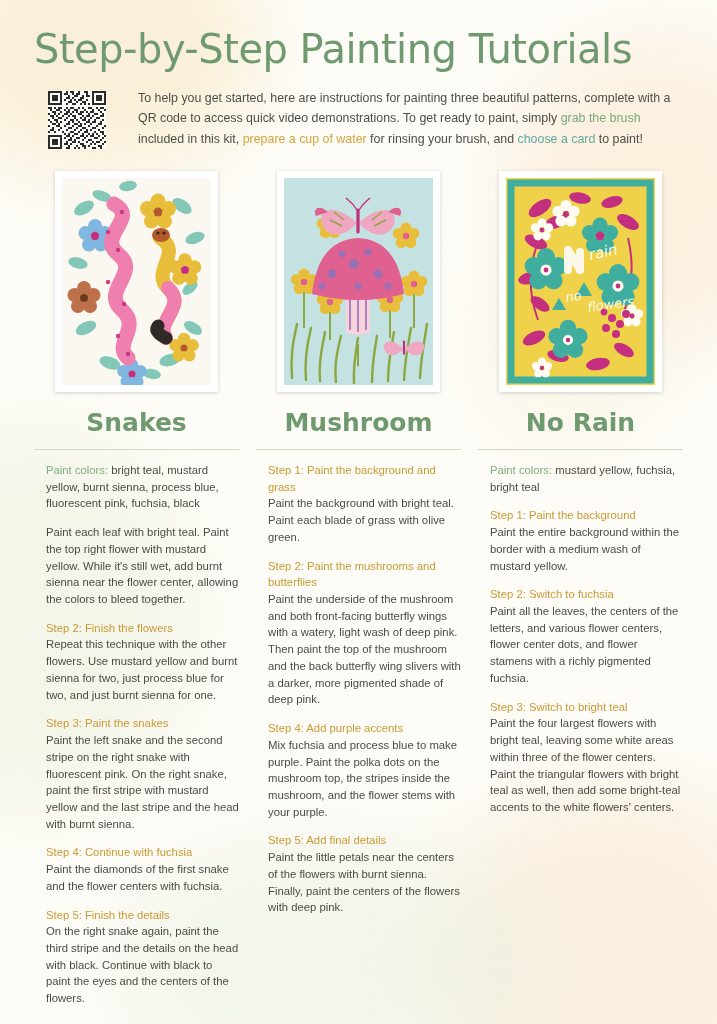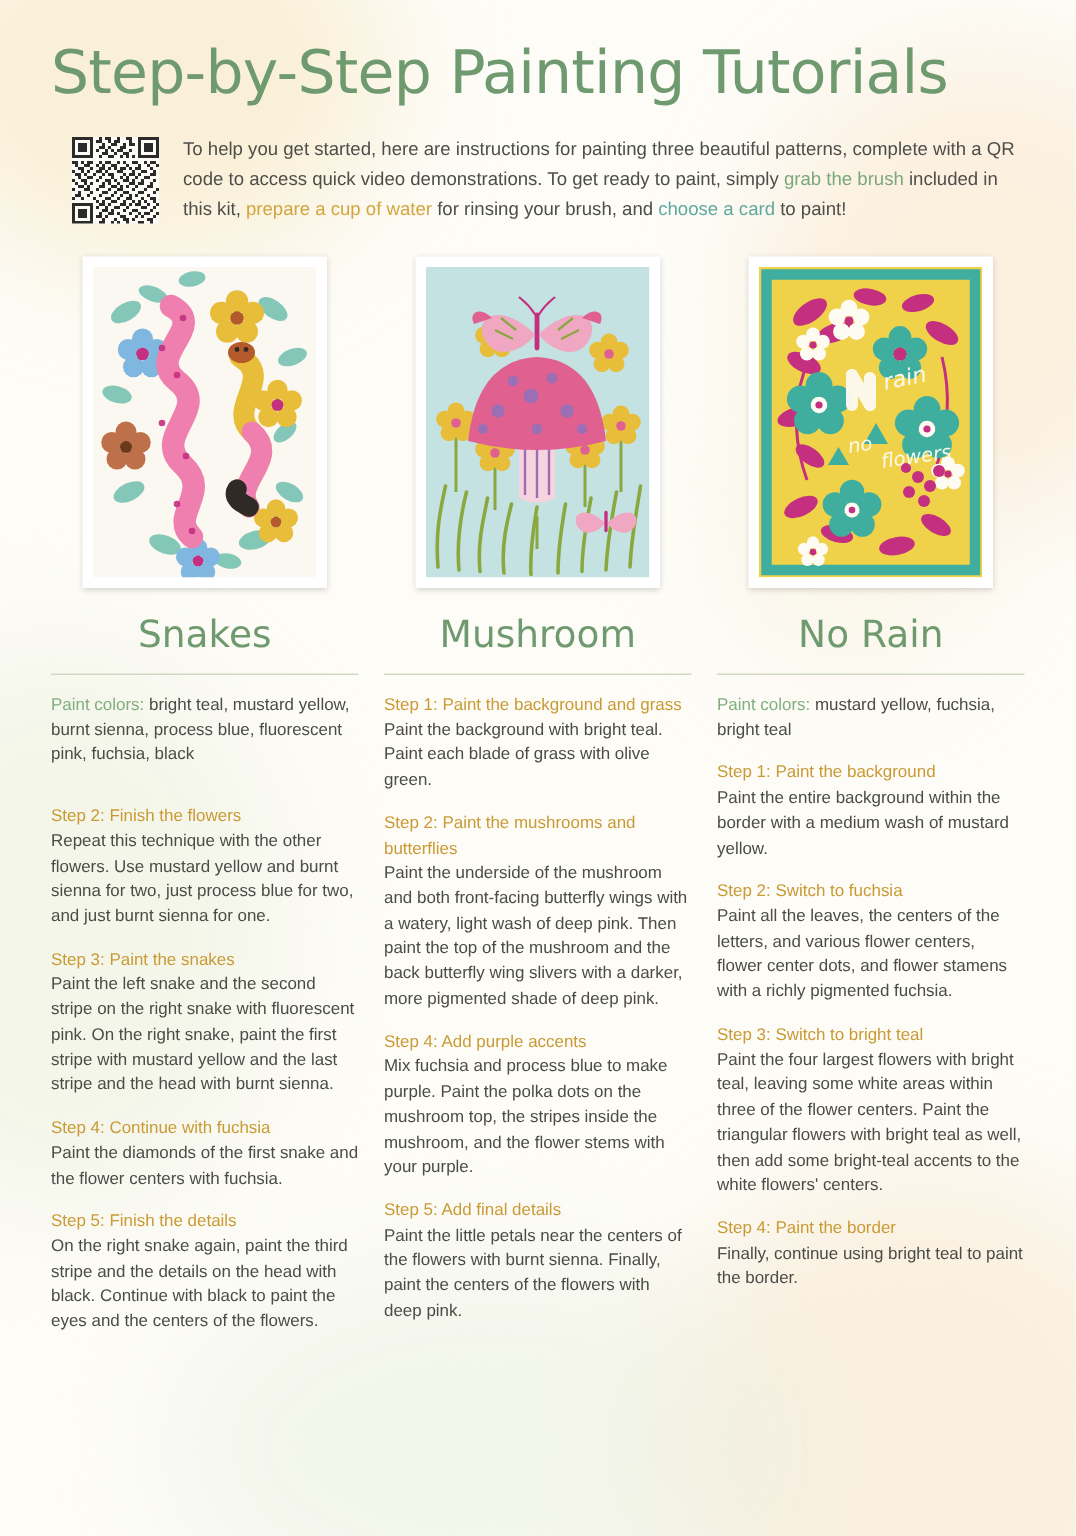--- a/index.html
+++ b/index.html
@@ -41,22 +41,22 @@
     font-family: "DejaVu Sans", sans-serif;
     font-weight: 400;
     color: #6f9a6f;
     font-size: 40px;
     letter-spacing: -0.5px;
     margin: 26px 0 16px 0;
   }
 
   .intro-row {
     display: flex;
-    align-items: flex-end;
-    gap: 16px;
+    align-items: center;
+    gap: 32px;
     margin: 0 2px 22px 2px;
     padding-left: 12px;
   }
   .qr {
     width: 58px;
     height: 58px;
     flex: 0 0 58px;
     margin-top: 3px;
   }
   .intro-text {
@@ -87,35 +87,35 @@
     box-sizing: border-box;
   }
   .card-art {
     width: 149px;
     height: 207px;
     position: relative;
     overflow: hidden;
   }
   .col-title {
     font-family: "DejaVu Sans", sans-serif;
-    font-weight: 400;
+    font-weight: 700;
     text-align: center;
     color: #6f9a6f;
     font-size: 25px;
     margin: 16px 0 8px 0;
   }
   .rule {
     border-top: 1px solid #cfd9c4;
     margin: 0 0 12px 0;
   }
   .body {
     font-size: 11.3px;
     line-height: 1.48;
   }
-  .para { margin: 0 0 12px 0; }
+  .para { margin: 0 0 12px 12px; }
   .lead { color: #7fae7f; }
   .step-head { color: #c99a35; display: block; }
   .cols-wrap {
     display: flex;
     justify-content: space-between;
     gap: 14px;
     margin-top: 4px;
   }
 
   
@@ -737,21 +737,21 @@
       <div class="col-title">No Rain</div>
     </div>
   </div>
 
   <div class="cols-wrap">
     <div class="col body">
       <div class="rule"></div>
       <div class="para">
         <span class="lead">Paint colors:</span><span> bright teal, mustard yellow, burnt sienna, process blue, fluorescent pink, fuchsia, black</span>
       </div>
-      <div class="para"></div>
+      <div class="para"><span>Paint each leaf with bright teal. Paint the top right flower with mustard yellow. While it's still wet, add burnt sienna near the flower center, allowing the colors to bleed together.</span></div>
       <div class="para"><span class="step-head">Step 2: Finish the flowers</span><span>Repeat this technique with the other flowers. Use mustard yellow and burnt sienna for two, just process blue for two, and just burnt sienna for one.</span></div>
       <div class="para"><span class="step-head">Step 3: Paint the snakes</span><span>Paint the left snake and the second stripe on the right snake with fluorescent pink. On the right snake, paint the first stripe with mustard yellow and the last stripe and the head with burnt sienna.</span></div>
       <div class="para"><span class="step-head">Step 4: Continue with fuchsia</span><span>Paint the diamonds of the first snake and the flower centers with fuchsia.</span></div>
       <div class="para"><span class="step-head">Step 5: Finish the details</span><span>On the right snake again, paint the third stripe and the details on the head with black. Continue with black to paint the eyes and the centers of the flowers.</span></div>
     </div>
 
     <div class="col body">
       <div class="rule"></div>
       <div class="para"><span class="step-head">Step 1: Paint the background and grass</span><span>Paint the background with bright teal. Paint each blade of grass with olive green.</span></div>
       <div class="para"><span class="step-head">Step 2: Paint the mushrooms and butterflies</span><span>Paint the underside of the mushroom and both front-facing butterfly wings with a watery, light wash of deep pink. Then paint the top of the mushroom and the back butterfly wing slivers with a darker, more pigmented shade of deep pink.</span></div>
@@ -760,17 +760,16 @@
     </div>
 
     <div class="col body">
       <div class="rule"></div>
       <div class="para">
         <span class="lead">Paint colors:</span><span> mustard yellow, fuchsia, bright teal</span>
       </div>
       <div class="para"><span class="step-head">Step 1: Paint the background</span><span>Paint the entire background within the border with a medium wash of mustard yellow.</span></div>
       <div class="para"><span class="step-head">Step 2: Switch to fuchsia</span><span>Paint all the leaves, the centers of the letters, and various flower centers, flower center dots, and flower stamens with a richly pigmented fuchsia.</span></div>
       <div class="para"><span class="step-head">Step 3: Switch to bright teal</span><span>Paint the four largest flowers with bright teal, leaving some white areas within three of the flower centers. Paint the triangular flowers with bright teal as well, then add some bright-teal accents to the white flowers' centers.</span></div>
-      <div class="para"><span class="step-head">Step 4: Paint the border</span><span>Finally, continue using bright teal to paint the border.</span></div>
     </div>
   </div>
 
 </div>
 
 </body></html>

